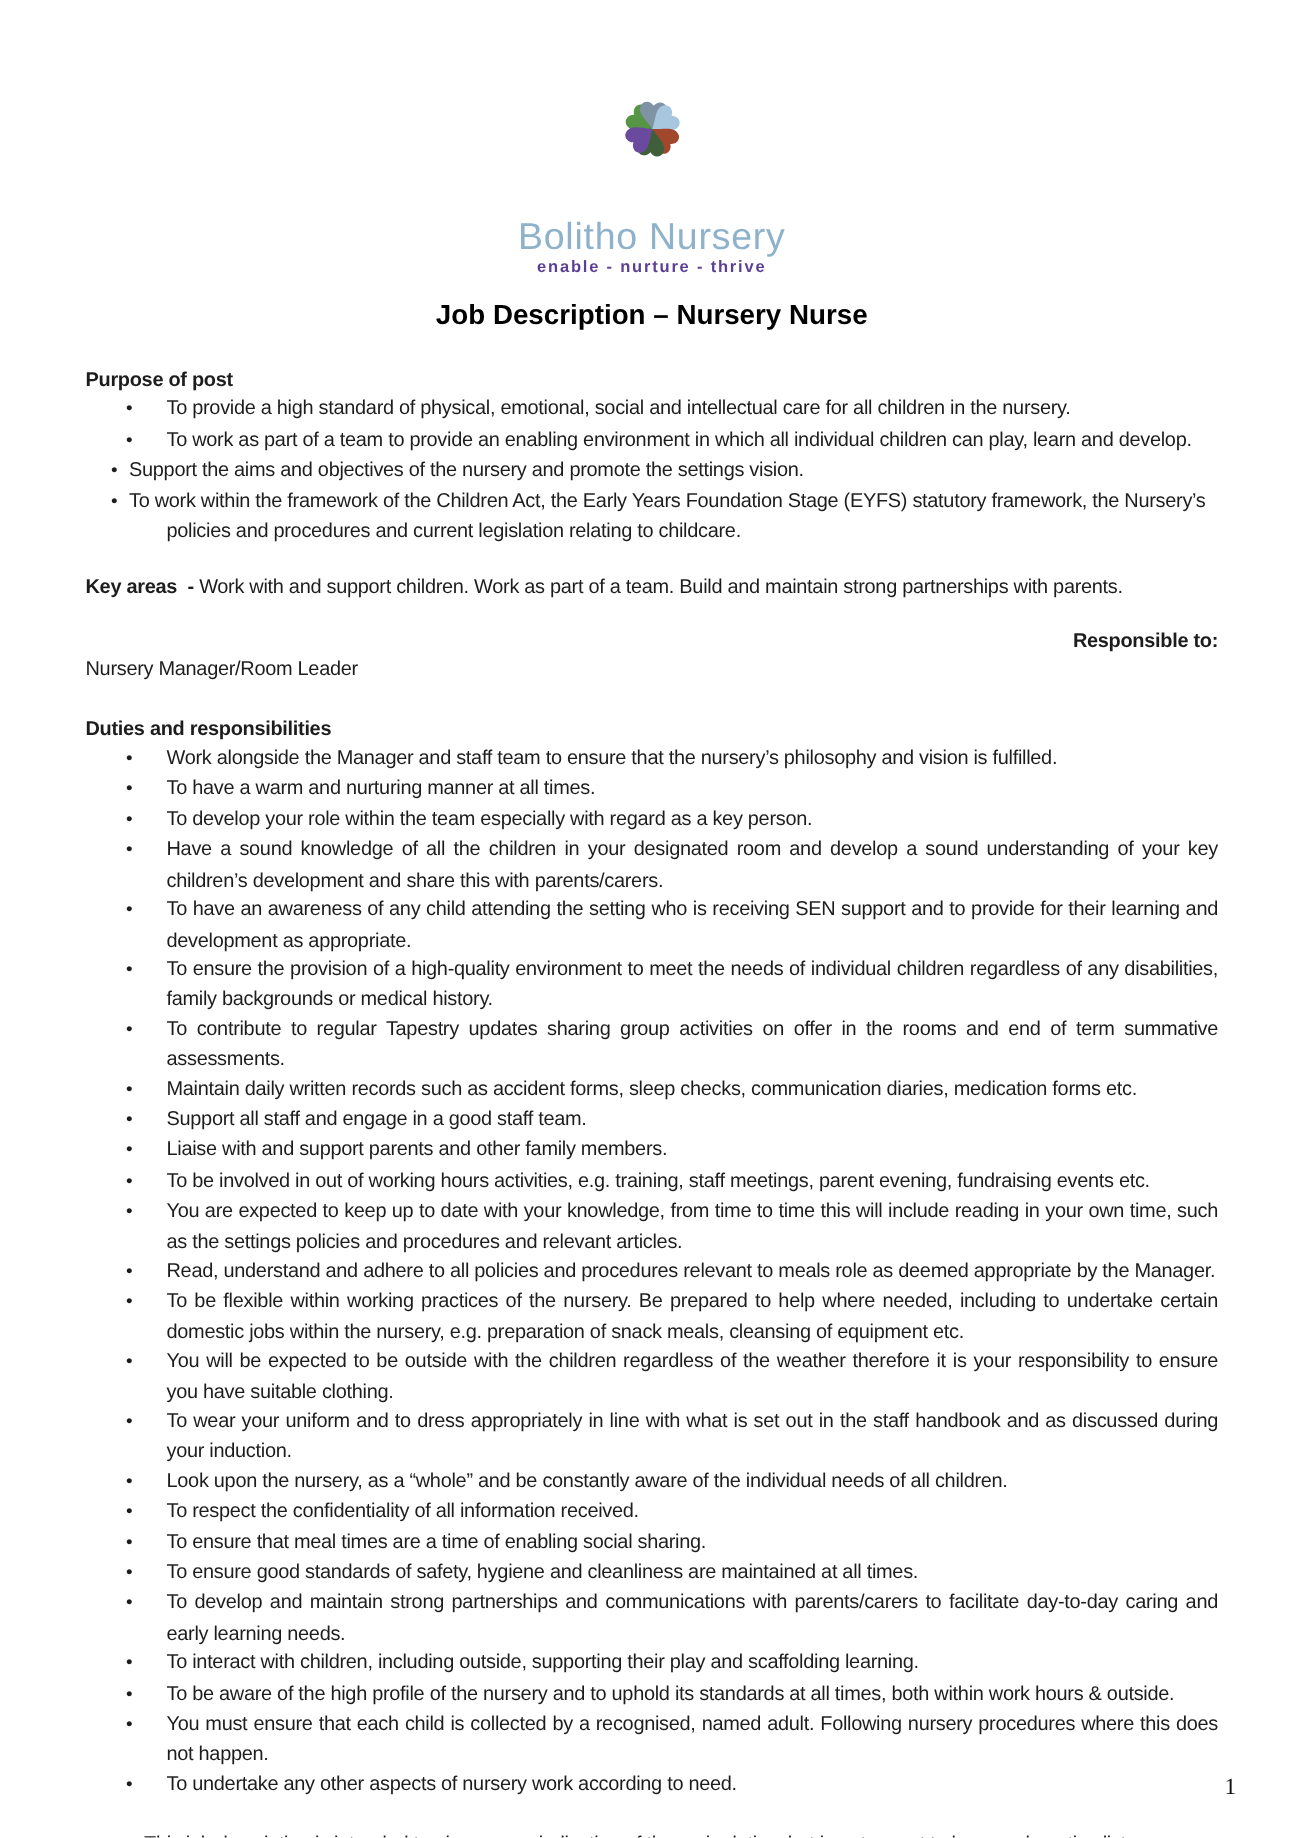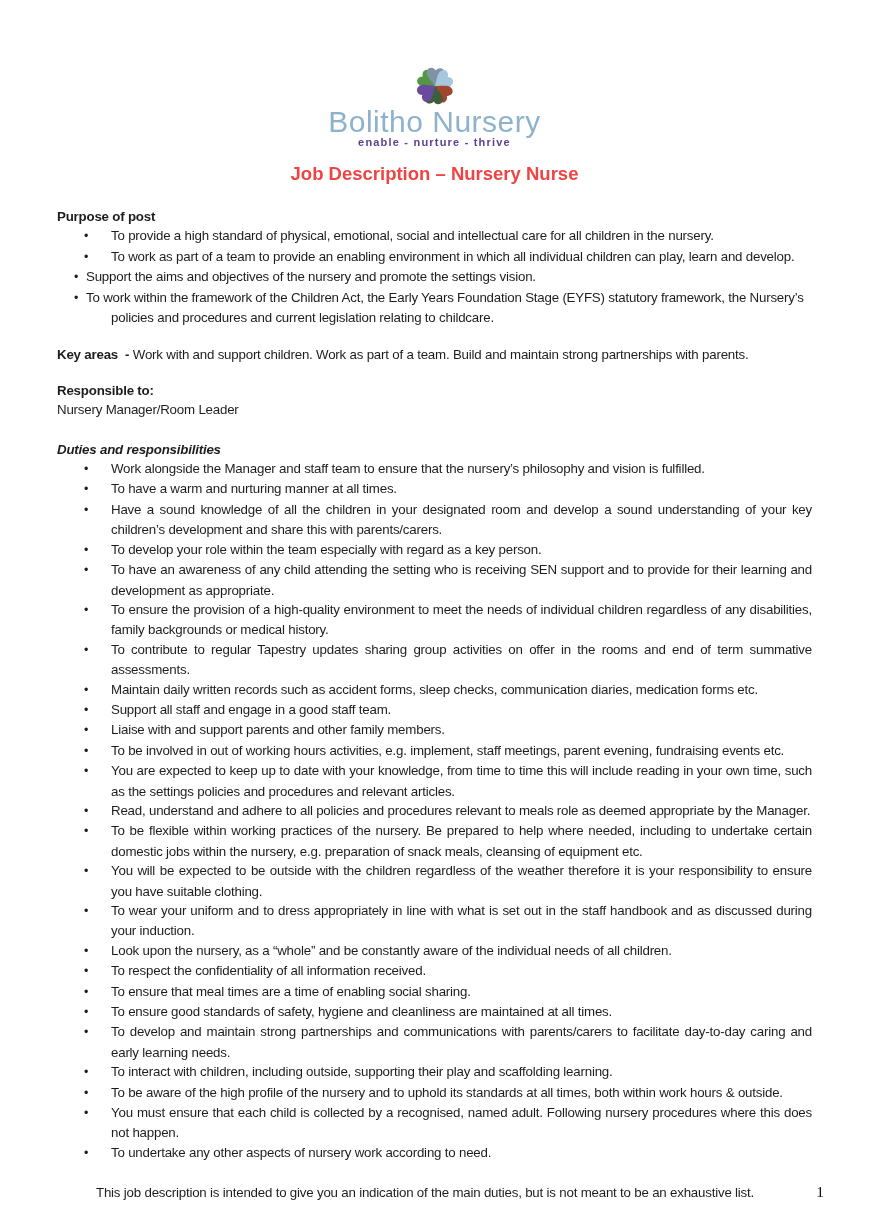--- a/index.html
+++ b/index.html
@@ -6,50 +6,50 @@
   html, body { background:#ffffff; }
   body {
     width:869px; height:1225px;
     position:relative; overflow:hidden;
     font-family:"Liberation Sans", sans-serif;
     color:#1d1d1d;
   }
   .logo-block { padding-top:62px; text-align:center; }
   .logo-icon { display:block; margin:0 auto; }
   .logo-name {
-    font-size:30px; letter-spacing:0.5px; line-height:28px;
-    color:#8eb2cb; font-weight:normal;
+    font-size:25px; letter-spacing:0.5px; line-height:28px;
+    color:#8eb2cb; font-weight:normal;margin-top:36px;
   }
   .logo-tagline {
     font-size:11px; font-weight:bold; letter-spacing:1.2px;
     line-height:13px; color:#5c3f92;
   }
   .doc-title {
     text-align:center; font-size:18.5px; font-weight:bold;
-    margin-top:13px; line-height:24px; color:#ef4444;
+    margin-top:13px; line-height:24px; color:#000000;
   }
   .content {
     padding:0 57px;
     font-size:13.3px; line-height:19.4px; letter-spacing:-0.2px;
   }
   .sect-heading { font-weight:bold; }
   .purpose-heading { margin-top:21px; }
   .bullet-item { padding-left:54px; text-indent:-27px; }
   .bullet-item .marker {
     display:inline-block; width:27px; text-indent:0;
     font-size:12.5px;
   }
   .bullet-item.narrow { text-indent:-37px; }
   .bullet-item.narrow .marker { width:12px; }
   .duties-list .bullet-item { text-align:justify; }
   .key-areas { margin-top:18px; }
   .keysep { white-space:pre; font-weight:bold; }
   .key-label { font-weight:bold; }
-  .responsible-heading { margin-top:16px; }
-  .duties-heading { margin-top:20px;font-style:italic; }
+  .responsible-heading { margin-top:16px;text-align:right; }
+  .duties-heading { margin-top:20px; }
   .closing { margin-top:20px; padding-left:39px; }
   .page-number {
     position:absolute; right:45px; bottom:24px;
     font-family:"Liberation Serif", serif; font-size:15.5px; color:#111;
   }
 </style>
 </head>
 <body>
 
 <div class="logo-block">
@@ -91,37 +91,37 @@
 
   <div class="sect-heading duties-heading">Duties and responsibilities</div>
 
   <div class="bullet-list duties-list">
 
       <div class="bullet-item"><span class="marker">•</span><span class="btext">Work alongside the Manager and staff team to ensure that the nursery’s philosophy and vision is fulfilled.</span></div>
 
       <div class="bullet-item"><span class="marker">•</span><span class="btext">To have a warm and nurturing manner at all times.</span></div>
 
 
+      <div class="bullet-item"><span class="marker">•</span><span class="btext">To develop your role within the team especially with regard as a key person.</span></div>
+
       <div class="bullet-item"><span class="marker">•</span><span class="btext">Have a sound knowledge of all the children in your designated room and develop a sound understanding of your key children’s development and share this with parents/carers.</span></div>
-
-      <div class="bullet-item"><span class="marker">•</span><span class="btext">To develop your role within the team especially with regard as a key person.</span></div>
 
       <div class="bullet-item"><span class="marker">•</span><span class="btext">To have an awareness of any child attending the setting who is receiving SEN support and to provide for their learning and development as appropriate.</span></div>
 
       <div class="bullet-item"><span class="marker">•</span><span class="btext">To ensure the provision of a high-quality environment to meet the needs of individual children regardless of any disabilities, family backgrounds or medical history.</span></div>
 
       <div class="bullet-item"><span class="marker">•</span><span class="btext">To contribute to regular Tapestry updates sharing group activities on offer in the rooms and end of term summative assessments.</span></div>
 
       <div class="bullet-item"><span class="marker">•</span><span class="btext">Maintain daily written records such as accident forms, sleep checks, communication diaries, medication forms etc.</span></div>
 
       <div class="bullet-item"><span class="marker">•</span><span class="btext">Support all staff and engage in a good staff team.</span></div>
 
       <div class="bullet-item"><span class="marker">•</span><span class="btext">Liaise with and support parents and other family members.</span></div>
 
-      <div class="bullet-item"><span class="marker">•</span><span class="btext">To be involved in out of working hours activities, e.g. implement, staff meetings, parent evening, fundraising events etc.</span></div>
+      <div class="bullet-item"><span class="marker">•</span><span class="btext">To be involved in out of working hours activities, e.g. training, staff meetings, parent evening, fundraising events etc.</span></div>
 
       <div class="bullet-item"><span class="marker">•</span><span class="btext">You are expected to keep up to date with your knowledge, from time to time this will include reading in your own time, such as the settings policies and procedures and relevant articles.</span></div>
 
       <div class="bullet-item"><span class="marker">•</span><span class="btext">Read, understand and adhere to all policies and procedures relevant to meals role as deemed appropriate by the Manager.</span></div>
 
       <div class="bullet-item"><span class="marker">•</span><span class="btext">To be flexible within working practices of the nursery. Be prepared to help where needed, including to undertake certain domestic jobs within the nursery, e.g. preparation of snack meals, cleansing of equipment etc.</span></div>
 
       <div class="bullet-item"><span class="marker">•</span><span class="btext">You will be expected to be outside with the children regardless of the weather therefore it is your responsibility to ensure you have suitable clothing.</span></div>
 
       <div class="bullet-item"><span class="marker">•</span><span class="btext">To wear your uniform and to dress appropriately in line with what is set out in the staff handbook and as discussed during your induction.</span></div>

